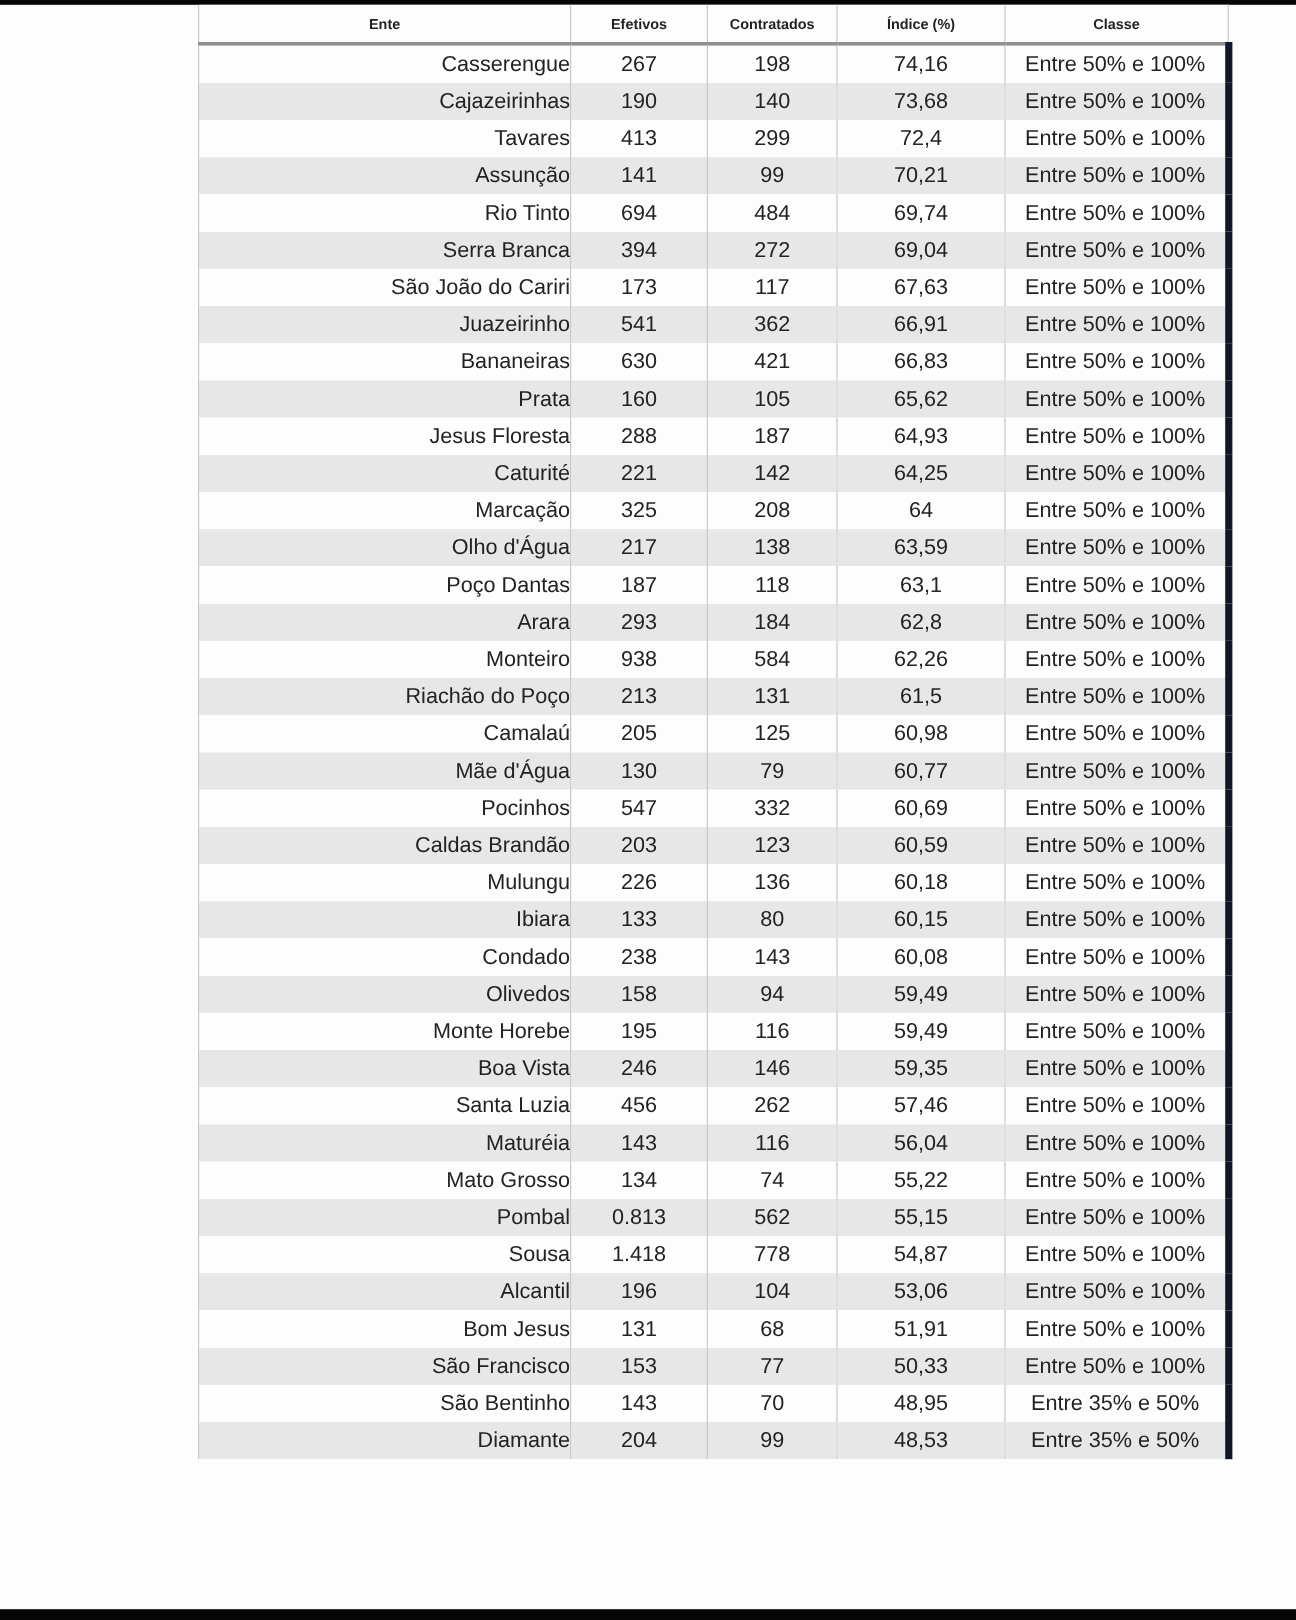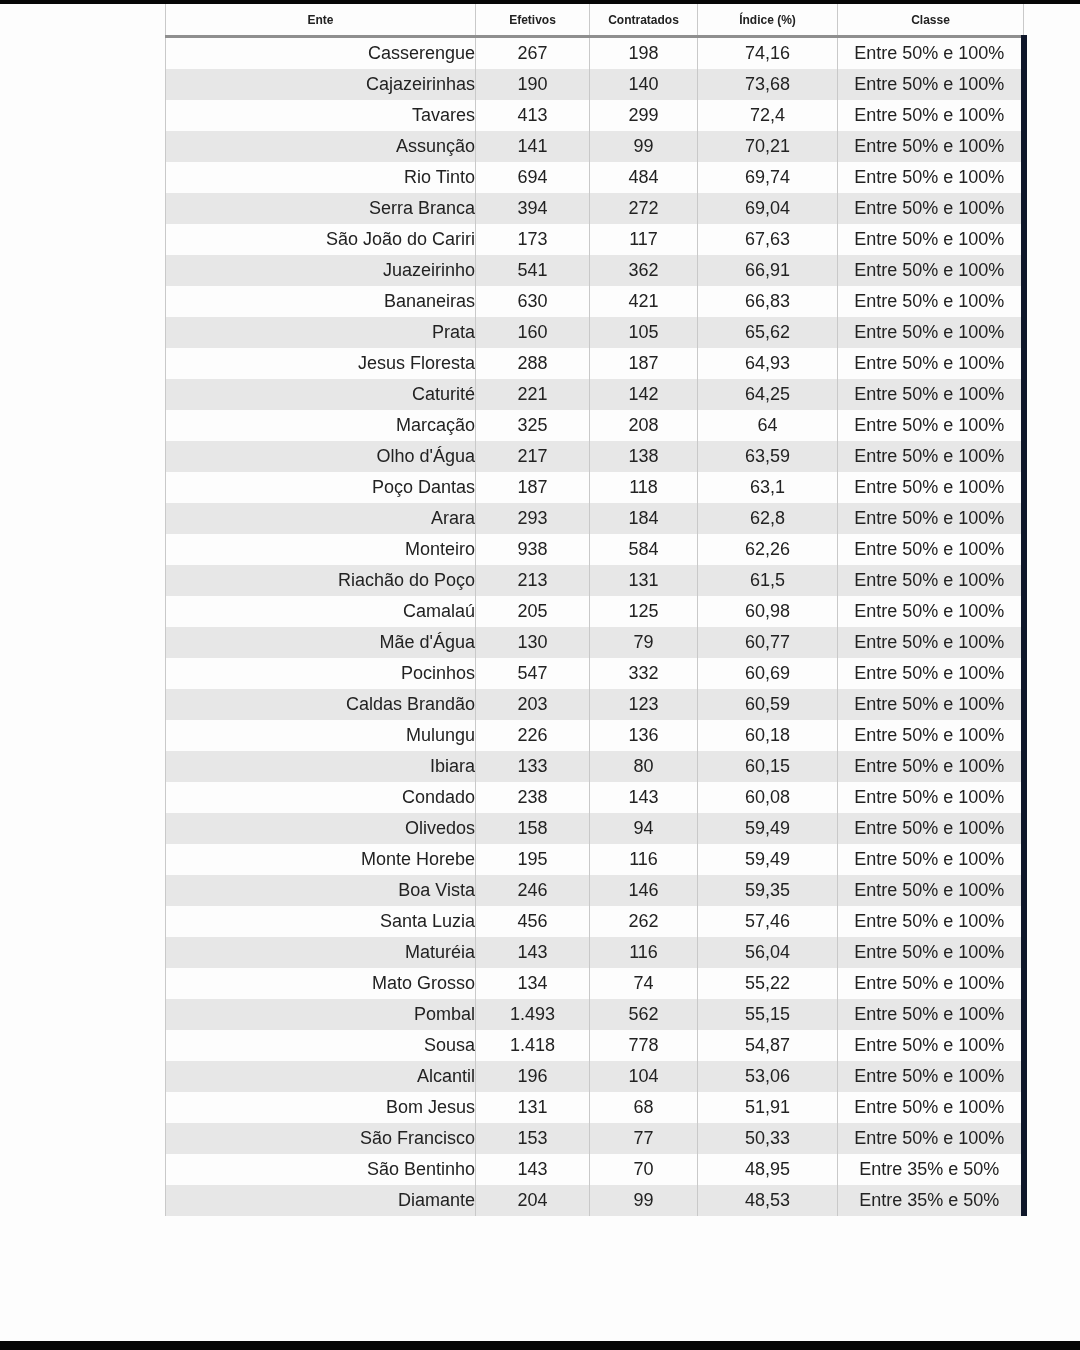--- a/index.html
+++ b/index.html
@@ -296,21 +296,21 @@
         </tr>
         <tr>
           <td>Mato Grosso</td>
           <td>134</td>
           <td>74</td>
           <td>55,22</td>
           <td>Entre 50% e 100%</td>
         </tr>
         <tr>
           <td>Pombal</td>
-          <td>1.493</td>
+          <td>0.813</td>
           <td>562</td>
           <td>55,15</td>
           <td>Entre 50% e 100%</td>
         </tr>
         <tr>
           <td>Sousa</td>
           <td>1.418</td>
           <td>778</td>
           <td>54,87</td>
           <td>Entre 50% e 100%</td>

